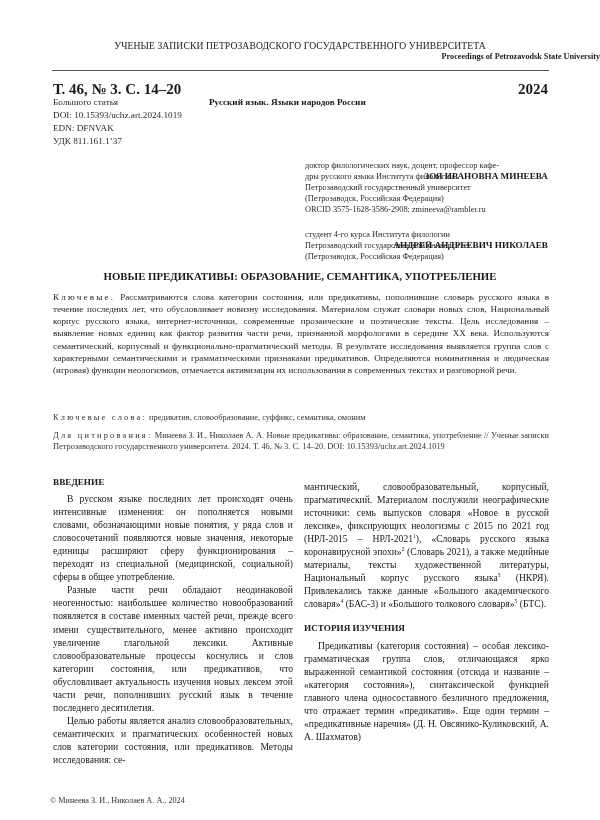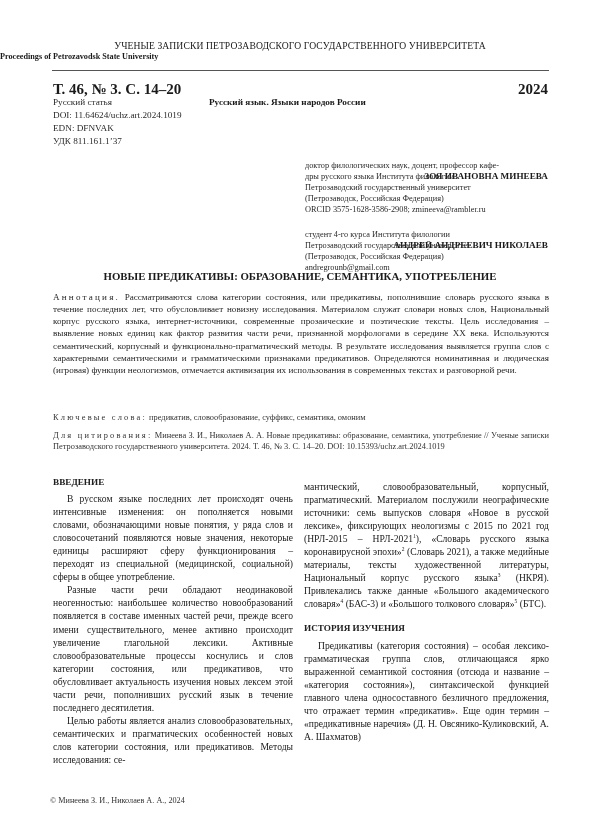--- a/index.html
+++ b/index.html
@@ -1,20 +1,20 @@
 <!DOCTYPE html>
 <html><head>
 <meta charset="utf-8">
 <style>
   html, body { margin:0; padding:0; background:#ffffff; }
   body { width:600px; height:820px; position:relative; overflow:hidden;
          font-family:"Liberation Serif","DejaVu Serif",serif; color:#1a1a1a; }
   .abs { position:absolute; }
   .journal-title { left:0; width:600px; top:40px; text-align:center; font-weight:normal; font-size:9.6px; letter-spacing:0.1px; }
-  .journal-subtitle { left:0; width:600px; top:52px; text-align:left; font-weight:bold; font-size:8.2px; }
+  .journal-subtitle { left:0; width:600px; top:52px; text-align:right; font-weight:bold; font-size:8.2px; }
   .rule { left:52px; width:497px; top:70px; height:1px; background:#555; }
   .issue { left:53px; top:81px; font-weight:bold; font-size:15px; }
   .year { right:52px; top:81px; font-weight:bold; font-size:15px; }
   .meta { left:53px; font-size:9.2px; color:#2a2a2a; }
   .rubric { left:209px; top:97px; font-weight:bold; font-size:9.2px; }
   .author-name { right:52px; font-weight:bold; font-size:9.2px; text-align:right;margin-top:24px; }
   .aff { left:305px; width:245px; font-size:8.3px; line-height:11px; color:#2a2a2a; }
   .aff .it { }
   .art-title { left:0; width:600px; top:270px; text-align:center; font-weight:bold; font-size:10.8px; }
   .abstract { left:53px; width:496px; top:291px; font-size:9.1px; line-height:12.15px; text-align:justify; color:#262626; }
@@ -31,47 +31,46 @@
 </style>
 </head>
 <body>
 
 <div class="abs journal-title">УЧЕНЫЕ ЗАПИСКИ ПЕТРОЗАВОДСКОГО ГОСУДАРСТВЕННОГО УНИВЕРСИТЕТА</div>
 <div class="abs journal-subtitle">Proceedings of Petrozavodsk State University</div>
 <div class="abs rule"></div>
 
 <div class="abs issue">Т. 46, № 3. С. 14–20</div>
 <div class="abs year">2024</div>
-<div class="abs meta" style="top:97px">Русский статья</div>
+<div class="abs meta" style="top:97px">Большого статья</div>
 <div class="abs rubric">Русский язык. Языки народов России</div>
-<div class="abs meta" style="top:110px">DOI: 11.64624/uchz.art.2024.1019</div>
+<div class="abs meta" style="top:110px">DOI: 10.15393/uchz.art.2024.1019</div>
 <div class="abs meta" style="top:123px">EDN: DFNVAK</div>
 <div class="abs meta" style="top:136px">УДК 811.161.1’37</div>
 
 <div class="abs author-name" style="top:147px">ЗОЯ ИВАНОВНА МИНЕЕВА</div>
 <div class="abs aff" style="top:160px">
   <div>доктор филологических наук, доцент, профессор кафе-</div>
   <div>дры русского языка Института филологии</div>
   <div>Петрозаводский государственный университет</div>
   <div>(Петрозаводск, Российская Федерация)</div>
   <div class="it">ORCID 3575-1628-3586-2908; zmineeva@rambler.ru</div>
 </div>
 
 <div class="abs author-name" style="top:216px">АНДРЕЙ АНДРЕЕВИЧ НИКОЛАЕВ</div>
 <div class="abs aff" style="top:229px">
   <div>студент 4-го курса Института филологии</div>
   <div>Петрозаводский государственный университет</div>
   <div>(Петрозаводск, Российская Федерация)</div>
-  <div class="it">andregrounb@gmail.com</div>
 </div>
 
 <div class="abs art-title">НОВЫЕ ПРЕДИКАТИВЫ: ОБРАЗОВАНИЕ, СЕМАНТИКА, УПОТРЕБЛЕНИЕ</div>
 
 <div class="abs abstract">
-  <span class="sp">Аннотация.</span>
+  <span class="sp">Ключевые.</span>
   <span>Рассматриваются слова категории состояния, или предикативы, пополнившие словарь русского языка в течение последних лет, что обусловливает новизну исследования. Материалом служат словари новых слов, Национальный корпус русского языка, интернет-источники, современные прозаические и поэтические тексты. Цель исследования – выявление новых единиц как фактор развития части речи, признанной морфологами в середине XX века. Используются семантический, корпусный и функционально-прагматический методы. В результате исследования выявляется группа слов с характерными семантическими и грамматическими признаками предикативов. Определяются номинативная и людическая (игровая) функции неологизмов, отмечается активизация их использования в современных текстах и разговорной речи.</span>
 </div>
 
 <div class="abs kw">
   <span class="sp">Ключевые слова:</span>
   <span>предикатив, словообразование, суффикс, семантика, омоним</span>
 </div>
 
 <div class="abs cite">
   <span class="sp">Для цитирования:</span>

